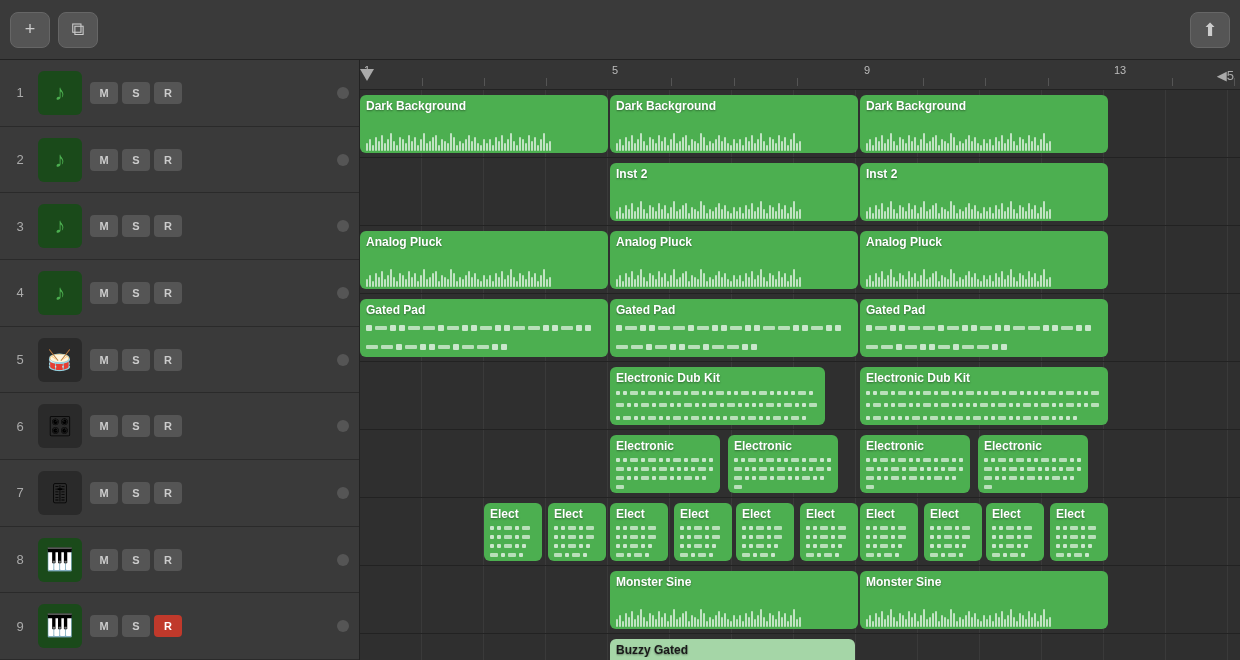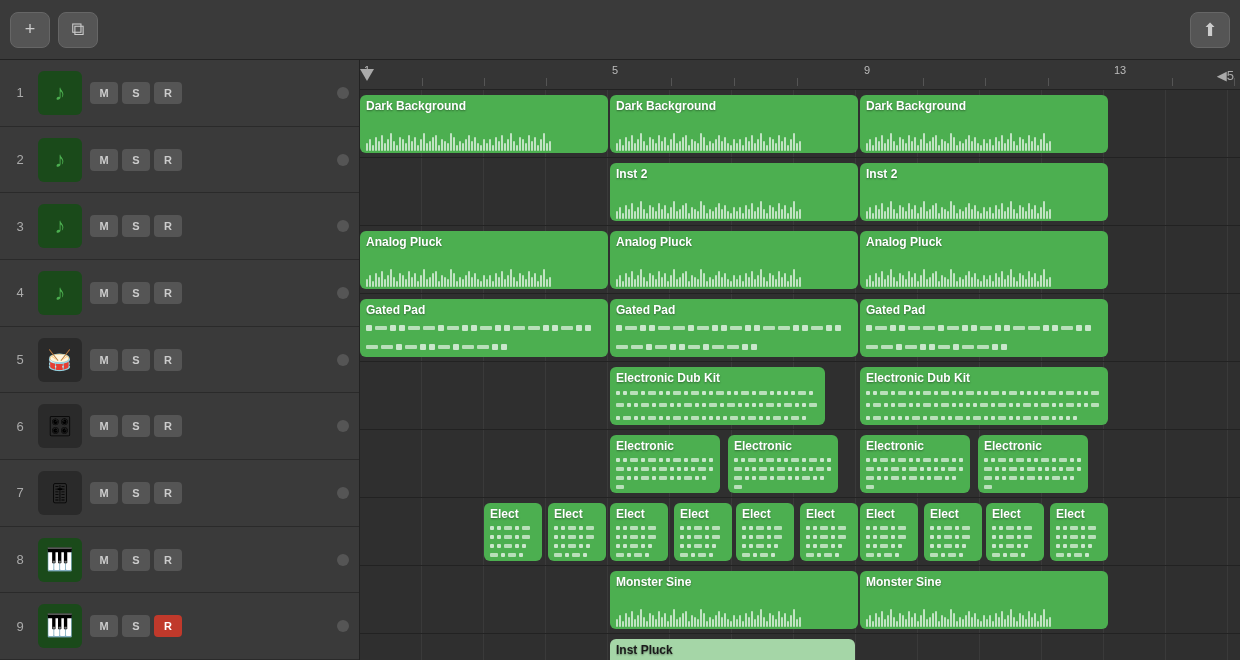--- a/index.html
+++ b/index.html
@@ -1830,21 +1830,21 @@
                 <div class="wave-bar" style="height:6px;"></div>
                 <div class="wave-bar" style="height:12px;"></div>
                 <div class="wave-bar" style="height:18px;"></div>
                 <div class="wave-bar" style="height:8px;"></div>
                 <div class="wave-bar" style="height:10px;"></div>
         </div>
       </div>
           </div>
           <div class="track-lane">
             <div class="clip clip-light" style="left: 250px; width: 245px;">
-        <div class="clip-title">Inst Pluck</div>
+        <div class="clip-title">Buzzy Gated</div>
         <div class="clip-waveform">
           
         </div>
       </div>
           </div>
         </div>
     </div>
   </div>
 </div>
 

